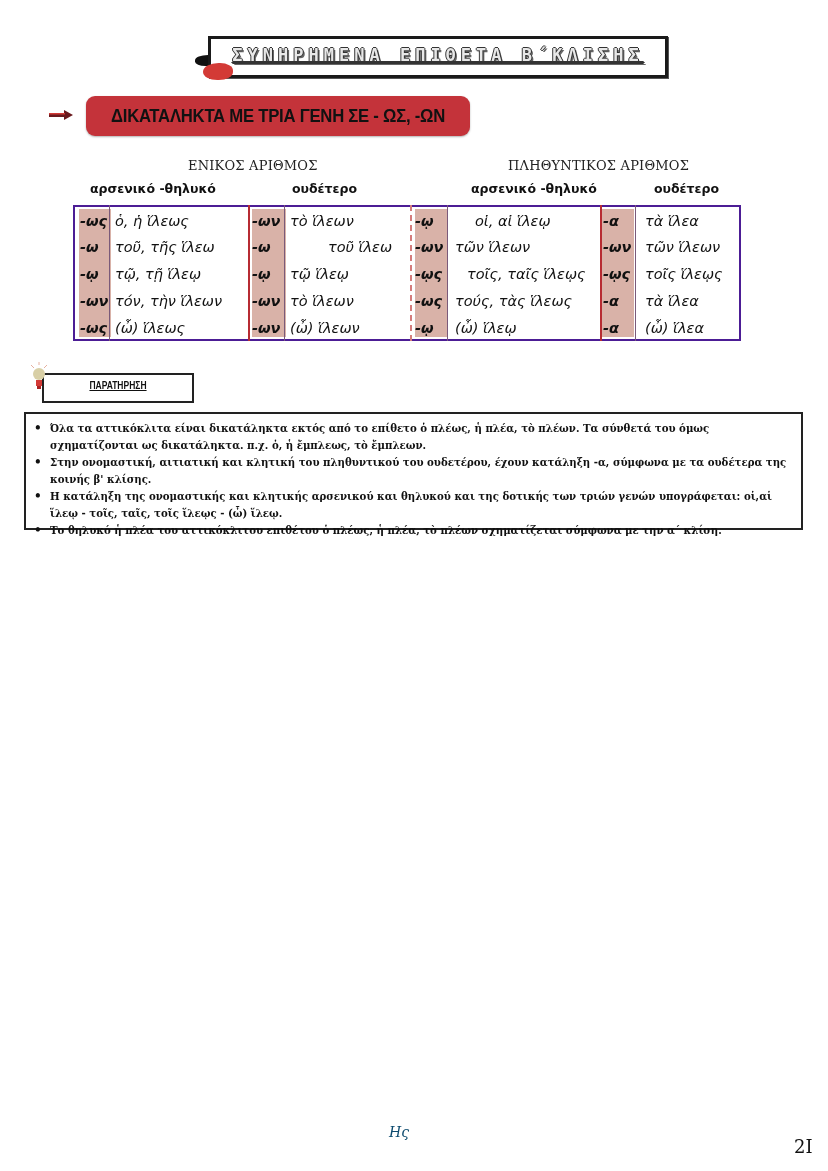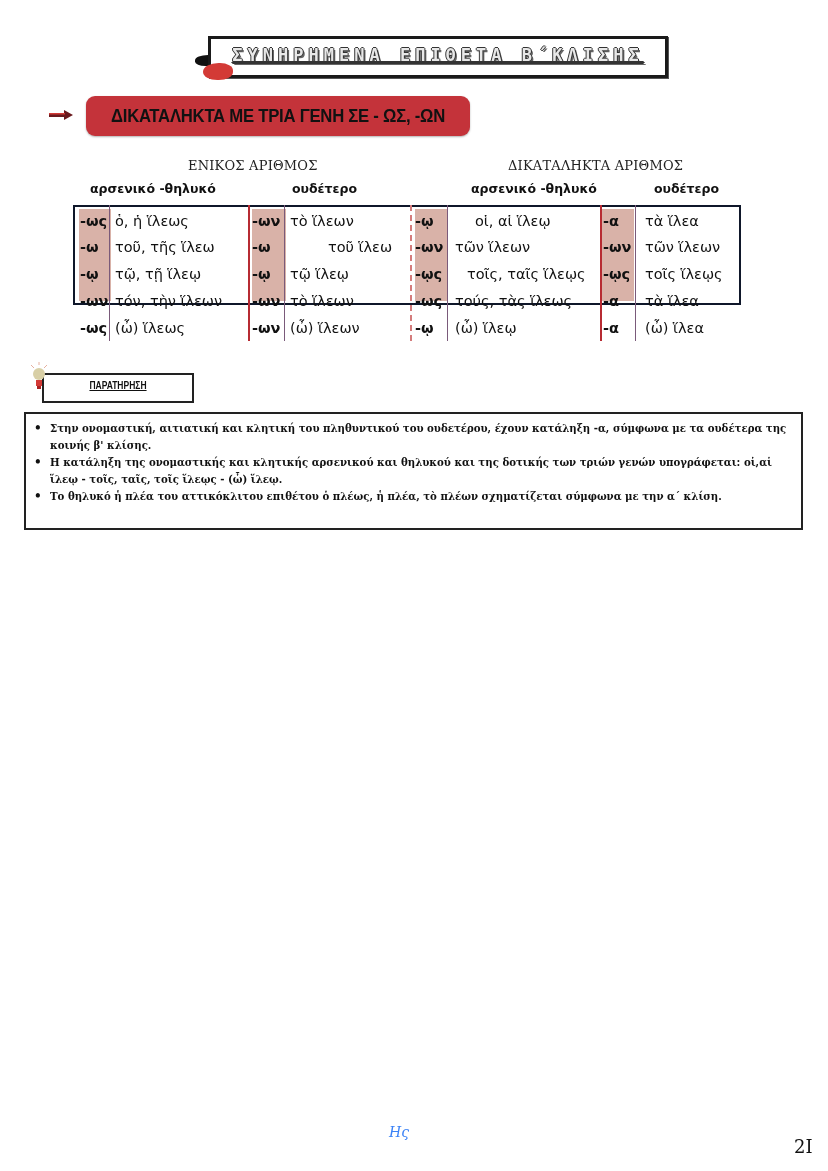--- a/index.html
+++ b/index.html
@@ -14,41 +14,41 @@
   
   .arrow { position:absolute; left:49px; top:110px; width:24px; height:10px; }
   .section-pill { position:absolute; left:86px; top:96px; width:384px; height:40px; background:#c4333a; border-radius:9px; box-shadow:0 1px 2px rgba(0,0,0,.3); }
   .section-text { position:absolute; left:0; right:0; top:9px; text-align:center; font-family:"Liberation Sans", sans-serif; font-weight:bold; font-size:19px; color:#111; letter-spacing:-0.3px; transform:scaleX(0.88); }
 
   
   .num-head { position:absolute; top:158px; font-family:"DejaVu Serif", serif; font-size:13px; color:#222; letter-spacing:0.2px; }
   .gender-head { position:absolute; top:181px; font-family:"DejaVu Sans", sans-serif; font-weight:bold; font-size:12.5px; color:#111; }
 
   
-  .decl { position:absolute; top:205px; height:100px; border:2px solid #0f172a; background:#fff; box-sizing:border-box; }
+  .decl { position:absolute; top:205px; height:136px; border:2px solid #4c1d95; background:#fff; box-sizing:border-box;font-style:italic; }
   .decl .ending-col { position:absolute; top:2px; bottom:2px; background:#d9b2a8; }
   .decl .row { position:absolute; left:0; right:0; height:27px; display:flex; align-items:center; font-family:"DejaVu Sans", sans-serif; font-size:14.5px; }
   .decl .ending { position:absolute; font-weight:bold; }
   .decl .form { position:absolute; }
   .divider { position:absolute; top:205px; height:136px; }
   .solid-div { width:0; border-left:2px solid #b72b32; }
   .dashed-div { width:0; border-left:2px dashed #d47c7c; }
   .thin-div { width:0; border-left:1px solid #7a5a7a; }
 
   
   .bulb { position:absolute; left:28px; top:362px; width:22px; height:30px; }
   .note-label-box { position:absolute; left:42px; top:373px; width:104px; height:26px; border:2px solid #222; background:#fff;padding-left:44px; }
   .note-label { position:absolute; left:0; right:0; top:5px; text-align:center; font-family:"Liberation Sans", sans-serif; font-weight:bold; font-size:10px; text-decoration:underline; transform:scaleX(0.85); color:#111; }
   .note-box { position:absolute; left:24px; top:412px; width:779px; height:118px; border:2px solid #222; box-sizing:border-box; background:#fff; }
   .note-box ul { margin:0; padding:6px 10px 0 24px; list-style:none; }
   .note-box li { position:relative; font-family:"DejaVu Serif", serif; font-weight:bold; font-size:10.2px; line-height:17px; color:#111; }
   .note-box li::before { content:"•"; position:absolute; left:-16px; top:0; font-size:12px; }
 
   
-  .signature { position:absolute; left:386px; top:1124px; width:26px; height:30px; color:#3b82f6; font-family:"DejaVu Serif", serif; font-style:italic; font-size:14px; text-align:center; }
+  .signature { position:absolute; left:386px; top:1124px; width:26px; height:30px; color:#0c4a6e; font-family:"DejaVu Serif", serif; font-style:italic; font-size:14px; text-align:center; }
   .page-num { position:absolute; left:794px; top:1136px; font-family:"DejaVu Serif", serif; font-size:18px; color:#111; }
 </style>
 </head>
 <body>
 
 <div class="beret-black"></div>
 <div class="title-box">
   <div class="title-text">ΣΥΝΗΡΗΜΕΝΑ ΕΠΙΘΕΤΑ Β΄ΚΛΙΣΗΣ</div>
 </div>
 <div class="beret-red"></div>
@@ -56,21 +56,21 @@
 <svg class="arrow" viewBox="0 0 24 10">
   <rect x="0" y="3" width="16" height="4" fill="#6b1a1e"></rect>
   <polygon points="15,0 24,5 15,10" fill="#6b1a1e"></polygon>
   <rect x="0" y="3" width="16" height="1.5" fill="#d33a36"></rect>
 </svg>
 <div class="section-pill">
   <div class="section-text">ΔΙΚΑΤΑΛΗΚΤΑ ΜΕ ΤΡΙΑ ΓΕΝΗ ΣΕ - ΩΣ, -ΩΝ</div>
 </div>
 
 <div class="num-head" style="left:188px;">ΕΝΙΚΟΣ ΑΡΙΘΜΟΣ</div>
-<div class="num-head" style="left:508px;">ΔΙΚΑΤΑΛΗΚΤΑ ΑΡΙΘΜΟΣ</div>
+<div class="num-head" style="left:508px;">ΠΛΗΘΥΝΤΙΚΟΣ ΑΡΙΘΜΟΣ</div>
 
 <div class="gender-head" style="left:90px;">αρσενικό -θηλυκό</div>
 <div class="gender-head" style="left:292px;">ουδέτερο</div>
 <div class="gender-head" style="left:471px;">αρσενικό -θηλυκό</div>
 <div class="gender-head" style="left:654px;">ουδέτερο</div>
 
 <div class="decl" style="left:73px; width:668px;">
 
   <div class="ending-col" style="left:4px; width:32px;"></div>
   <div class="ending-col" style="left:177px; width:34px;"></div>
@@ -144,20 +144,21 @@
   <line x1="3" y1="3" x2="6" y2="6" stroke="#e6b0a0" stroke-width="1"></line>
   <line x1="11" y1="0" x2="11" y2="3" stroke="#e6b0a0" stroke-width="1"></line>
   <line x1="19" y1="3" x2="16" y2="6" stroke="#e6b0a0" stroke-width="1"></line>
   <circle cx="11" cy="12" r="6" fill="#d8cfa6"></circle>
   <rect x="8" y="18" width="6" height="6" fill="#d33a36"></rect>
   <rect x="9" y="24" width="4" height="3" fill="#a22"></rect>
 </svg>
 
 <div class="note-box">
   <ul>
+    <li>Όλα τα αττικόκλιτα είναι δικατάληκτα εκτός από το επίθετο ὁ πλέως, ἡ πλέα, τὸ πλέων. Τα σύνθετά του όμως σχηματίζονται ως δικατάληκτα. π.χ. ὁ, ἡ ἔμπλεως, τὸ ἔμπλεων.</li>
     <li>Στην ονομαστική, αιτιατική και κλητική του πληθυντικού του ουδετέρου, έχουν κατάληξη -α, σύμφωνα με τα ουδέτερα της κοινής β' κλίσης.</li>
     <li>Η κατάληξη της ονομαστικής και κλητικής αρσενικού και θηλυκού και της δοτικής των τριών γενών υπογράφεται: οἱ,αἱ ἵλεῳ - τοῖς, ταῖς, τοῖς ἵλεῳς - (ὦ) ἵλεῳ.</li>
     <li>Το θηλυκό ἡ πλέα του αττικόκλιτου επιθέτου ὁ πλέως, ἡ πλέα, τὸ πλέων σχηματίζεται σύμφωνα με την α΄ κλίση.</li>
   </ul>
 </div>
 
 <div class="signature">Ης</div>
 <div class="page-num">2I</div>
 
 </body></html>

